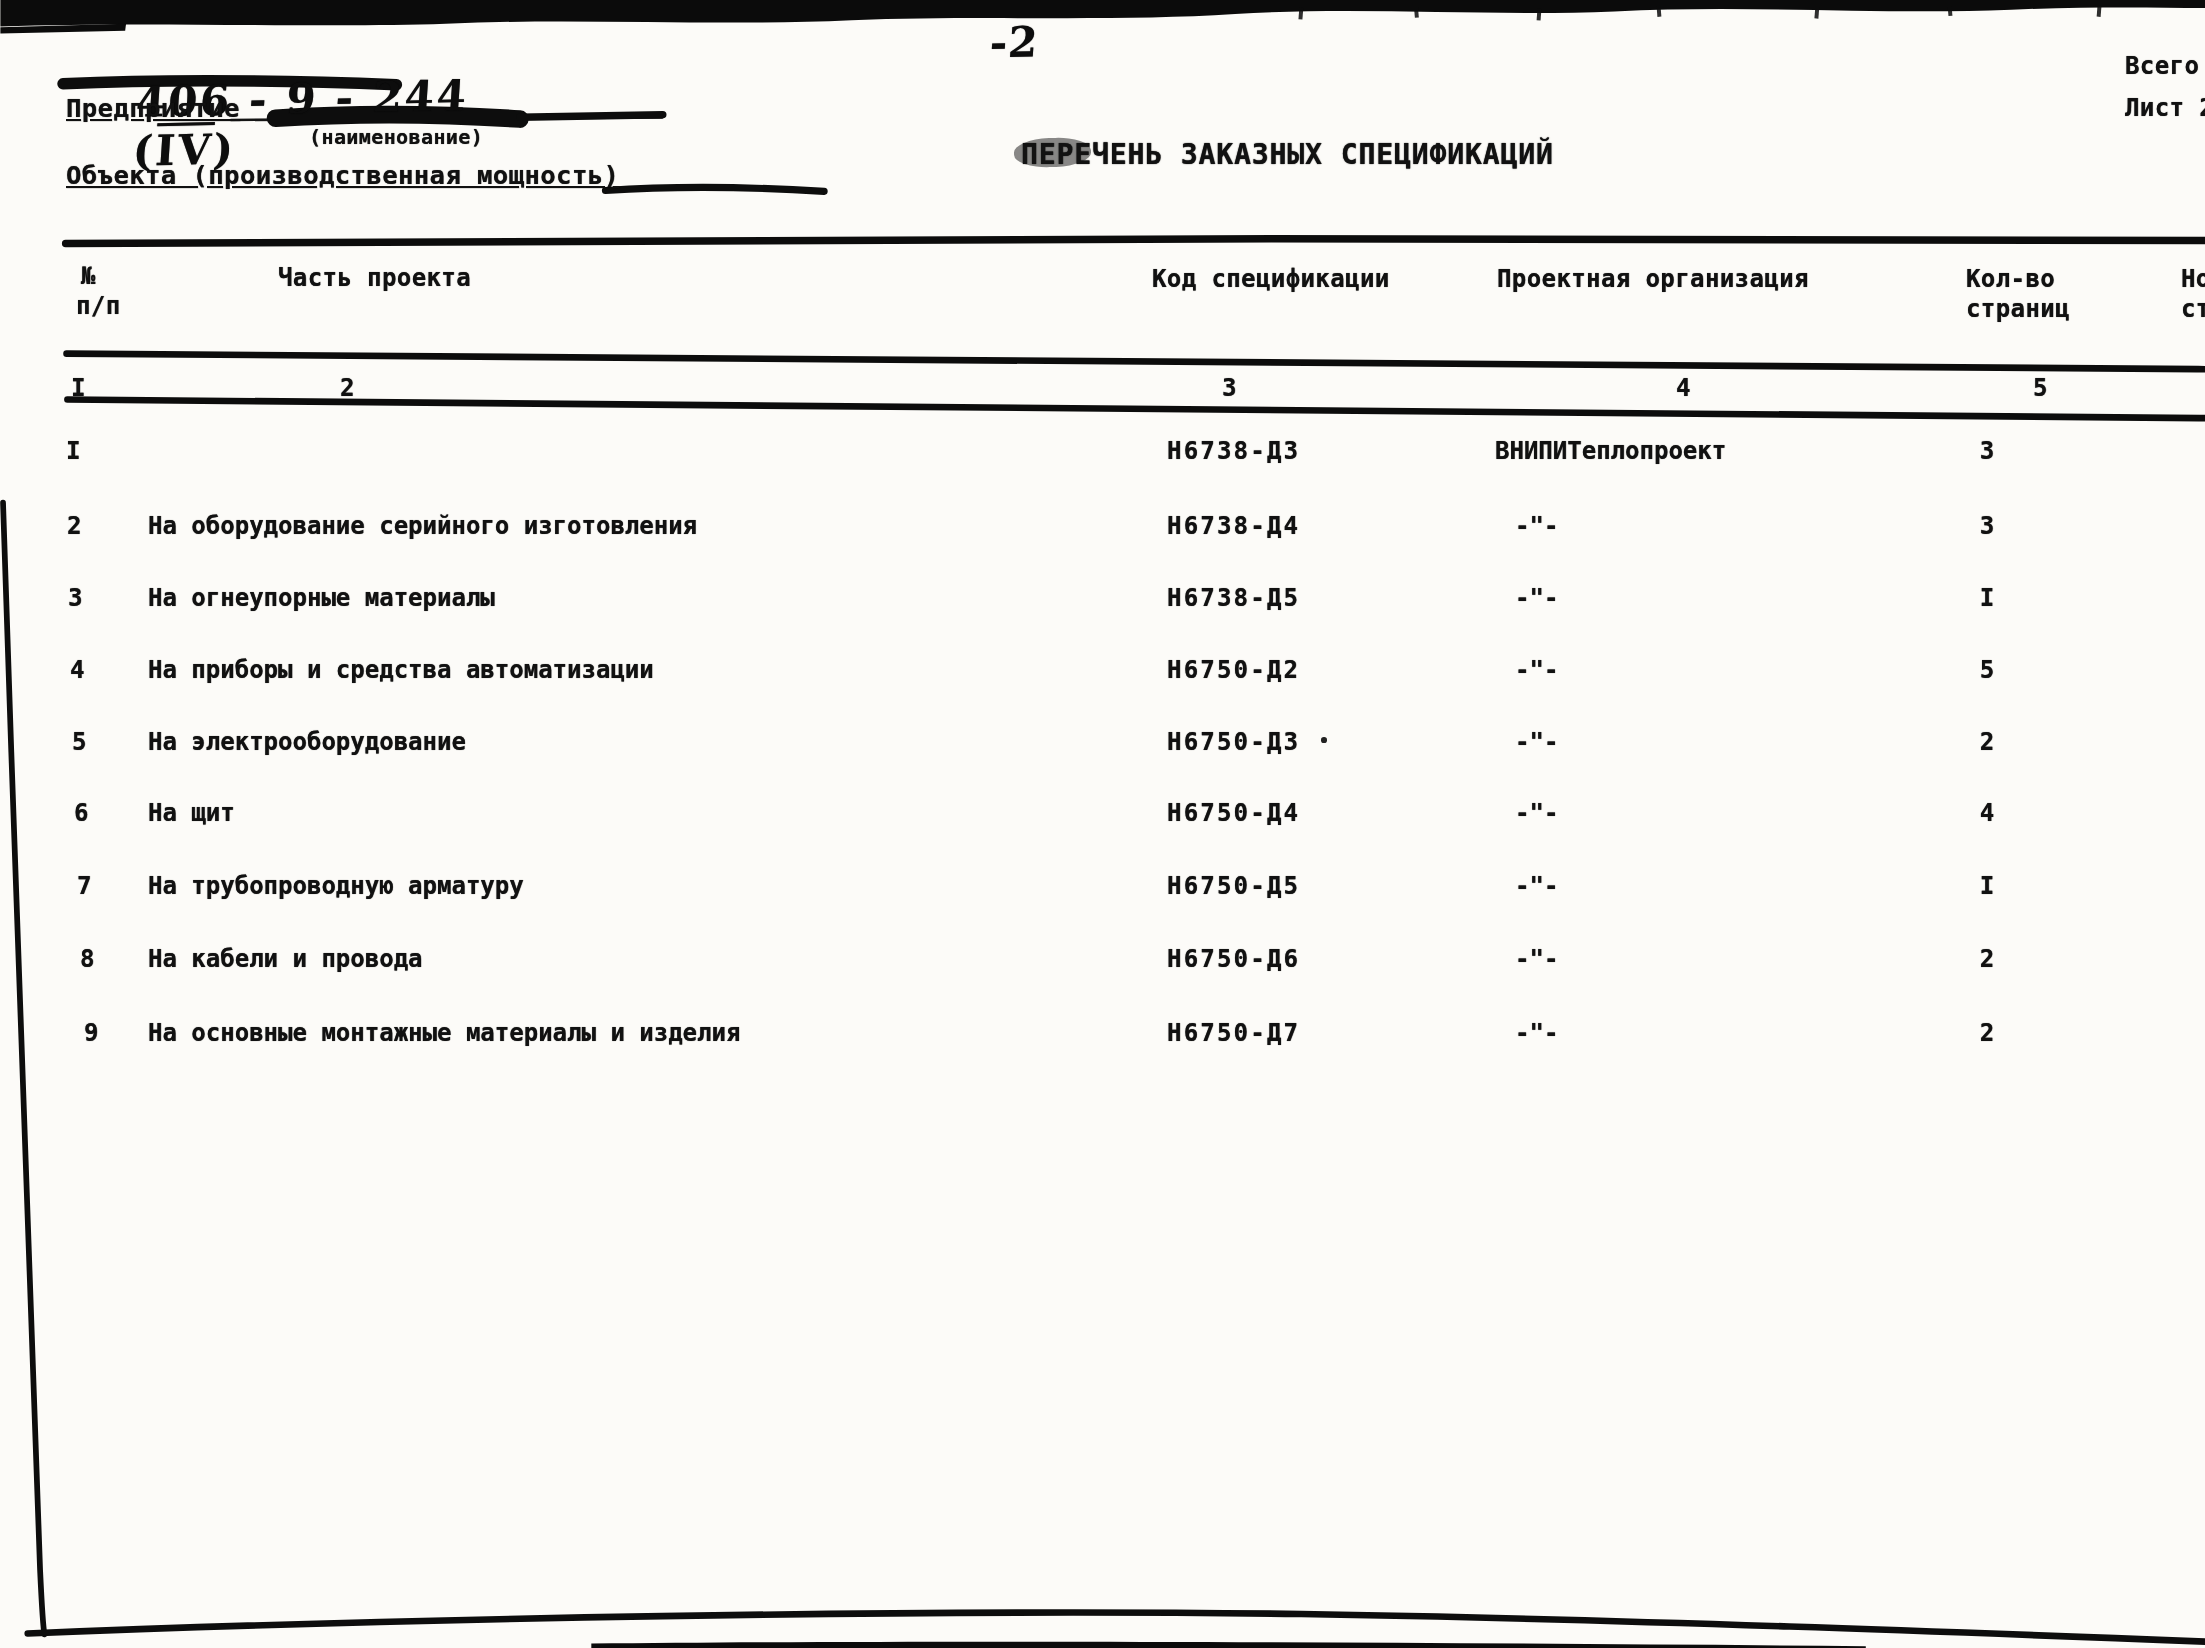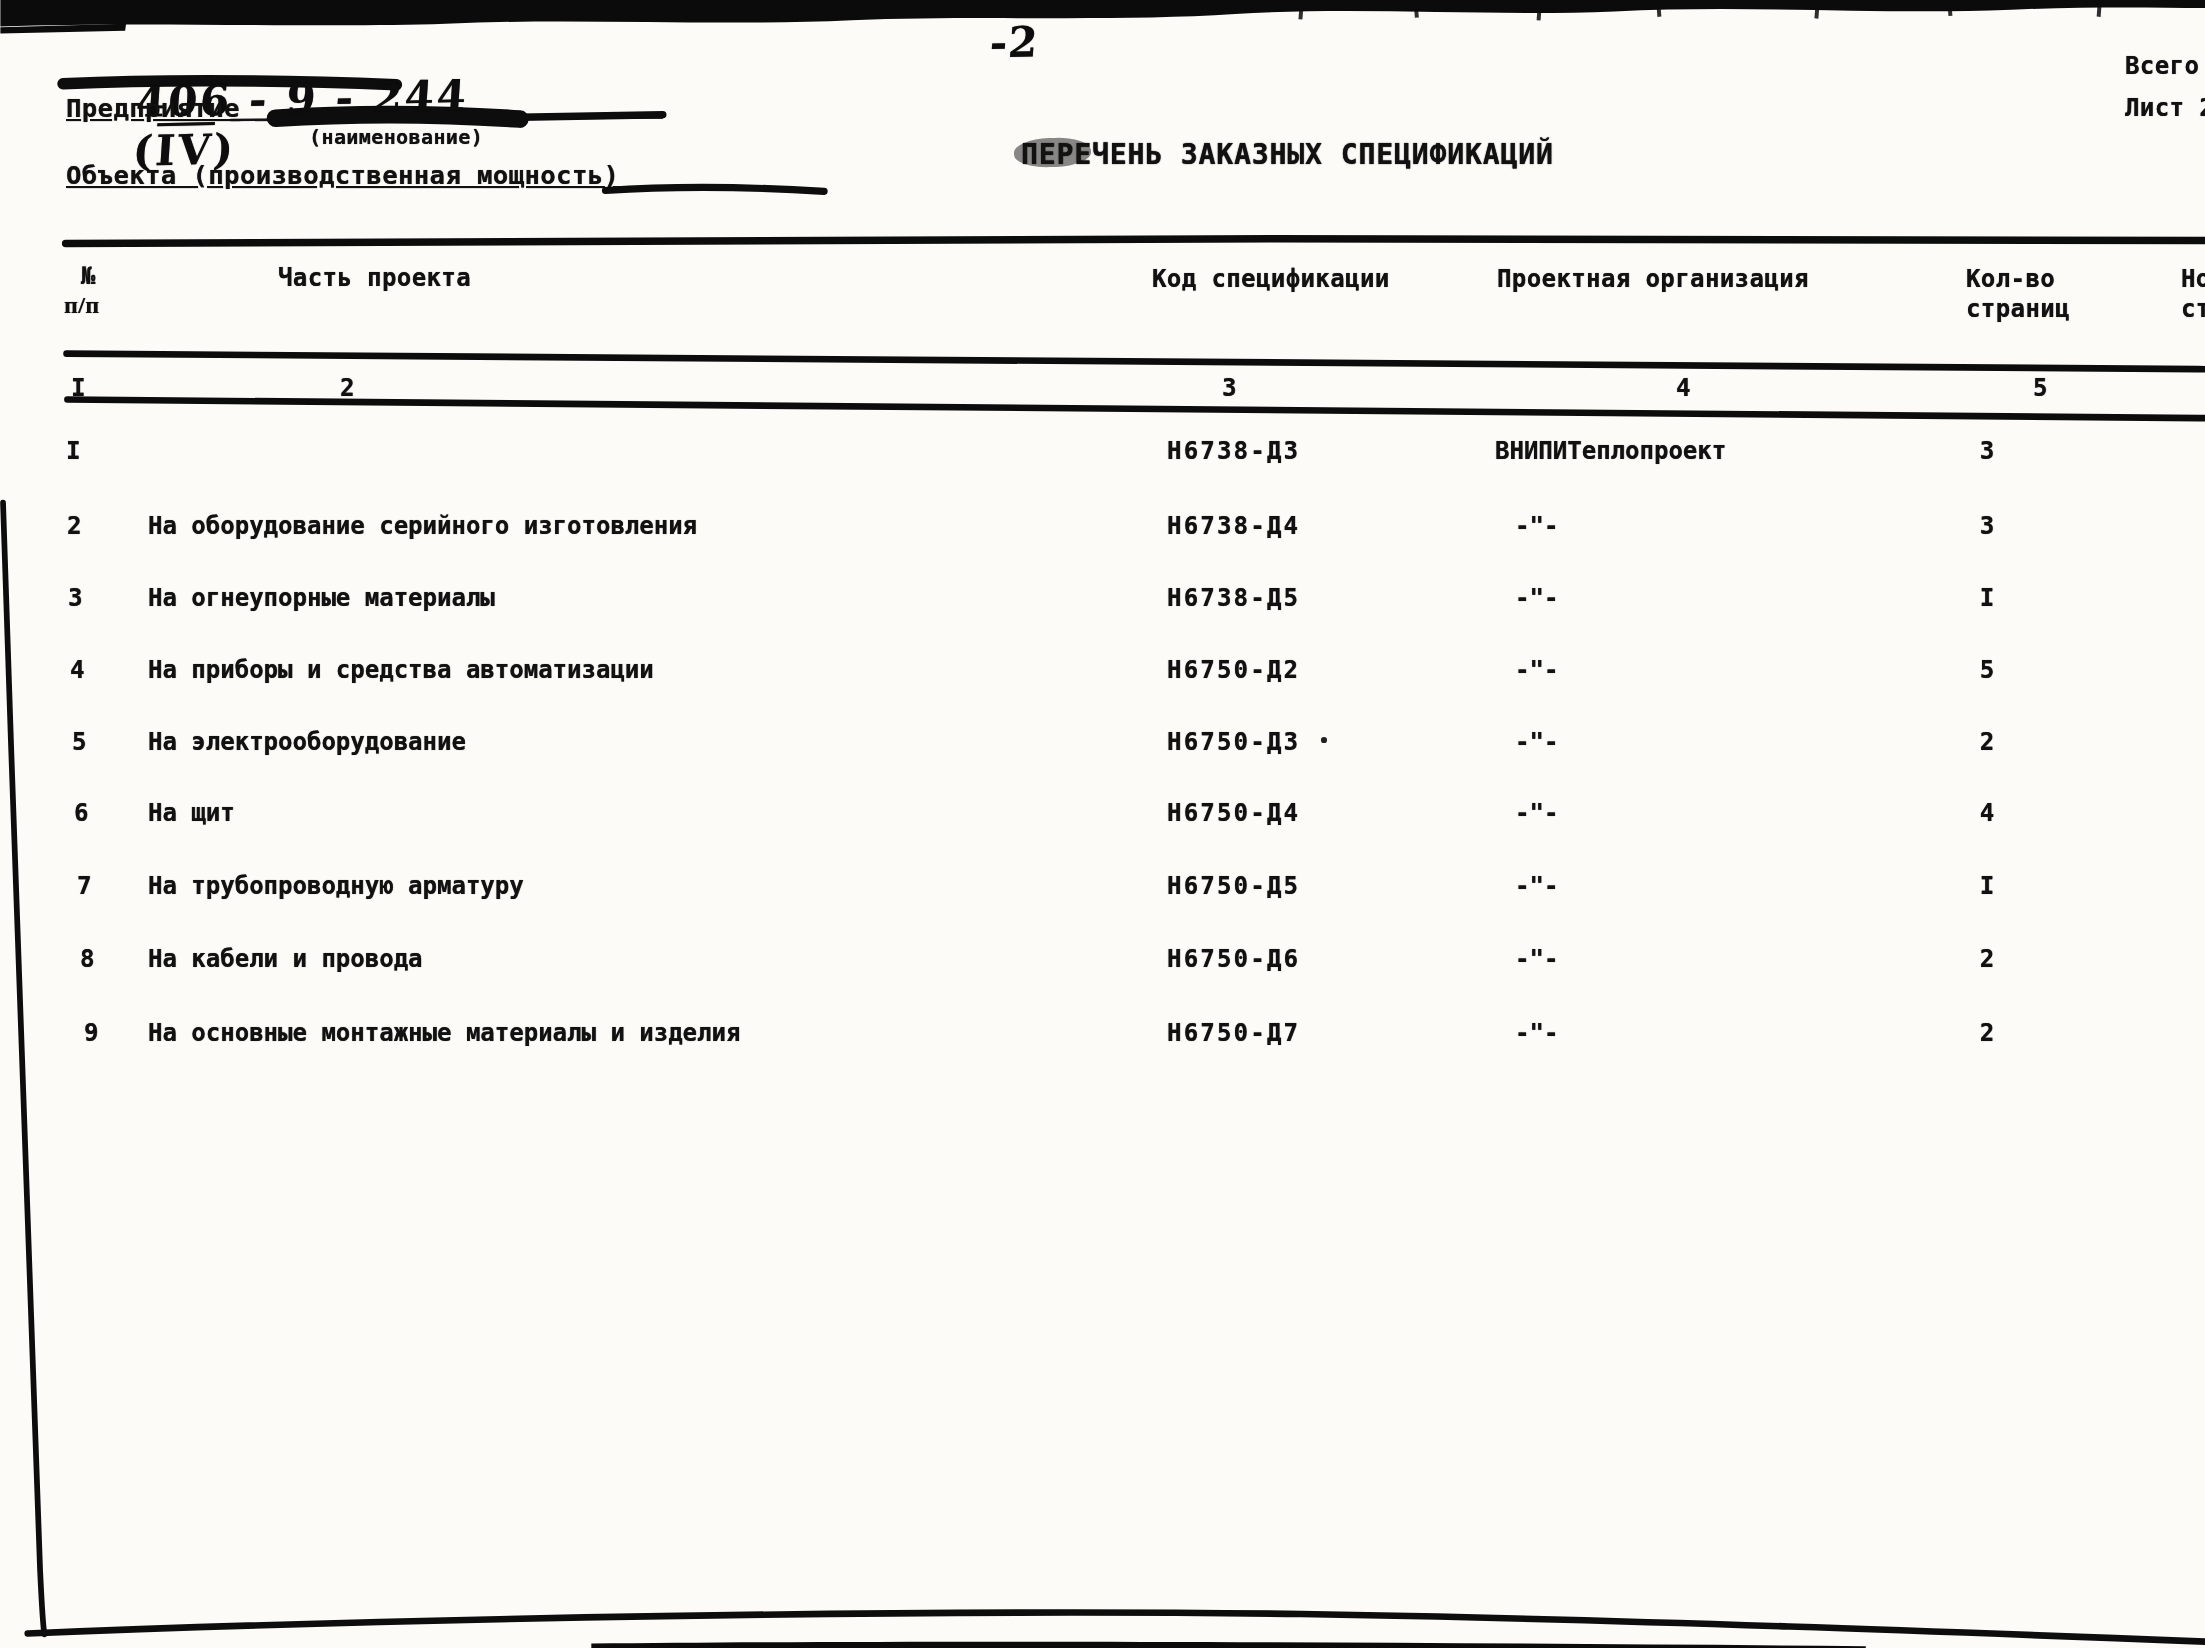--- a/index.html
+++ b/index.html
@@ -29,21 +29,21 @@
     color:#0d0d0d;
     transform:skewX(-5deg) rotate(-1.2deg);
     text-shadow:0 0 0.9px rgba(0,0,0,.6);
     letter-spacing:2.6px;
   }
   .roman{text-decoration:overline;text-decoration-thickness:3.1px;}
   .caption{font-size:20px;}
   svg.overlay{position:absolute;left:0;top:0;}
   
   .h-num1{left:81px;top:262px;}
-  .h-num2{left:64px;top:292px;font-family:Liberation Serif, serif;}
+  .h-num2{left:76px;top:292px;}
   .h-part{left:278px;top:264px;}
   .h-code{left:1152px;top:265px;}
   .h-org {left:1497px;top:265px;}
   .h-pages1{left:1966px;top:265px;}
   .h-pages2{left:1966px;top:295px;}
   .h-page1{left:2181px;top:265px;}
   .h-page2{left:2181px;top:295px;}
   
   .cn{position:absolute;top:374px;}
   .cn0{left:71px;} .cn1{left:340px;} .cn2{left:1222px;}

